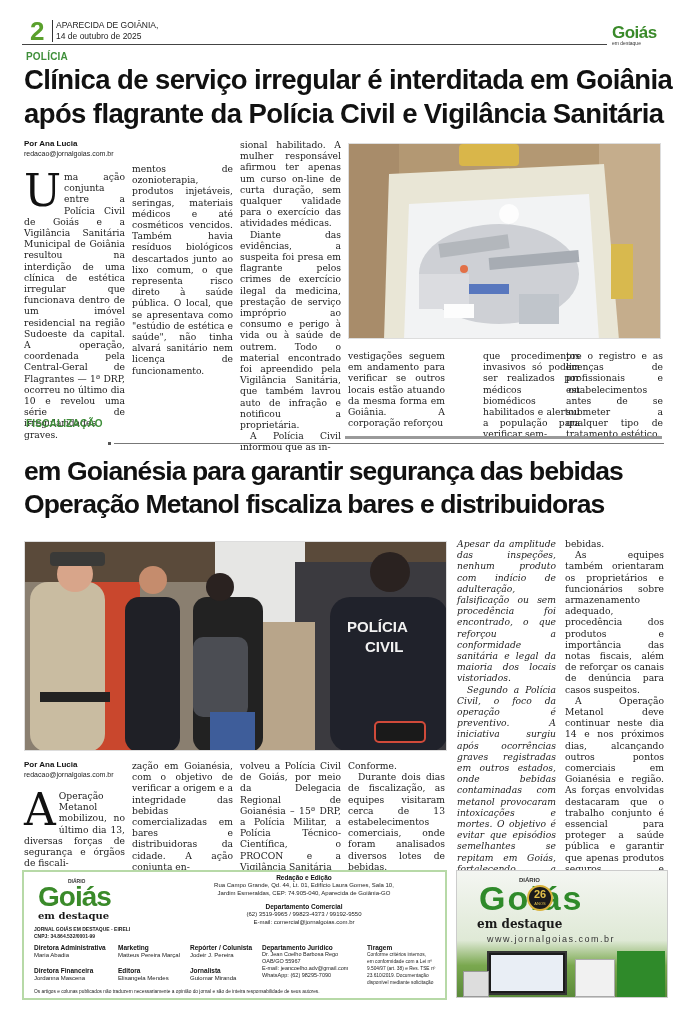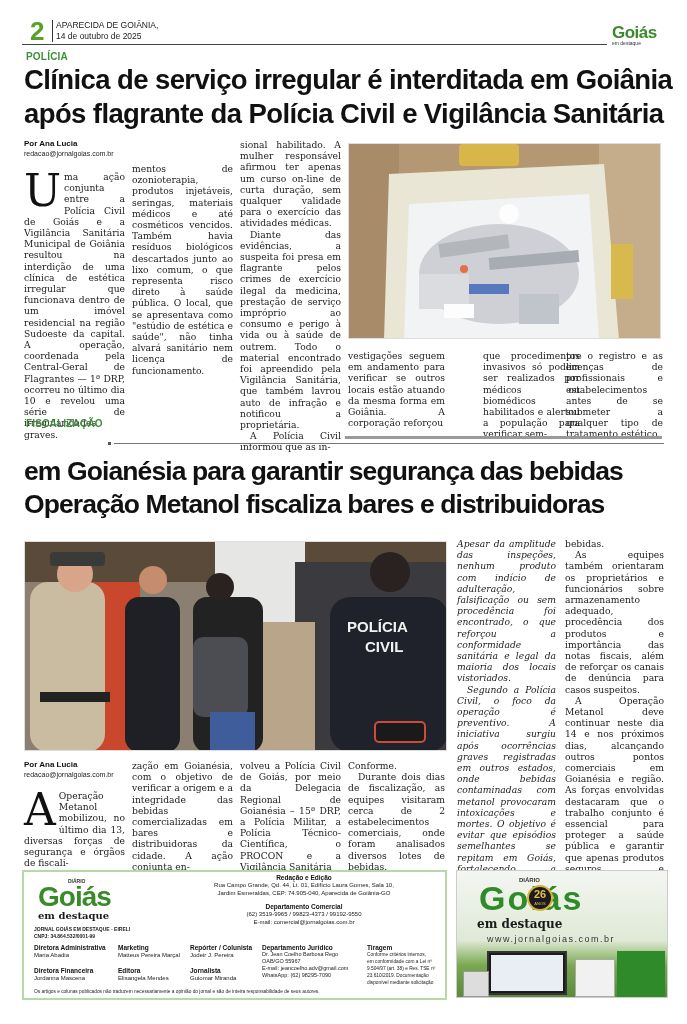--- a/index.html
+++ b/index.html
@@ -162,21 +162,21 @@
   <p class="first"><span class="dropcap">A</span><span>Operação Metanol mobilizou, no último dia 13, diversas forças de segurança e órgãos de fiscali-</span></p>
 </div>
 <div class="abs col" style="left:132px; top:760px; width:101px;">
   <p class="first">zação em Goianésia, com o objetivo de verificar a origem e a integridade das bebidas comercializadas em bares e distribuidoras da cidade. A ação conjunta en-</p>
 </div>
 <div class="abs col" style="left:240px; top:760px; width:101px;">
   <p class="first">volveu a Polícia Civil de Goiás, por meio da Delegacia Regional de Goianésia – 15ª DRP, a Polícia Militar, a Polícia Técnico-Científica, o PROCON e a Vigilância Sanitária</p>
 </div>
 <div class="abs col" style="left:348px; top:760px; width:97px;">
   <p class="first">Conforme.</p>
-  <p>Durante dois dias de fiscalização, as equipes visitaram cerca de 2 estabelecimentos comerciais, onde foram analisados diversos lotes de bebidas.</p>
+  <p>Durante dois dias de fiscalização, as equipes visitaram cerca de 13 estabelecimentos comerciais, onde foram analisados diversos lotes de bebidas.</p>
 </div>
 <div class="abs col" style="left:457px; top:538px; width:99px;font-style:italic;">
   <p class="first">Apesar da amplitude das inspeções, nenhum produto com indício de adulteração, falsificação ou sem procedência foi encontrado, o que reforçou a conformidade sanitária e legal da maioria dos locais vistoriados.</p>
   <p>Segundo a Polícia Civil, o foco da operação é preventivo. A iniciativa surgiu após ocorrências graves registradas em outros estados, onde bebidas contaminadas com metanol provocaram intoxicações e mortes. O objetivo é evitar que episódios semelhantes se repitam em Goiás, fortalecendo a fiscalização da cadeia de produção e distribuição de</p>
 </div>
 <div class="abs col" style="left:565px; top:538px; width:99px;">
   <p class="first">bebidas.</p>
   <p>As equipes também orientaram os proprietários e funcionários sobre armazenamento adequado, procedência dos produtos e importância das notas fiscais, além de reforçar os canais de denúncia para casos suspeitos.</p>
   <p>A Operação Metanol deve continuar neste dia 14 e nos próximos dias, alcançando outros pontos comerciais em Goianésia e região. As forças envolvidas destacaram que o trabalho conjunto é essencial para proteger a saúde pública e garantir que apenas produtos seguros e certificados cheguem aos consumidores.</p>
 </div>

